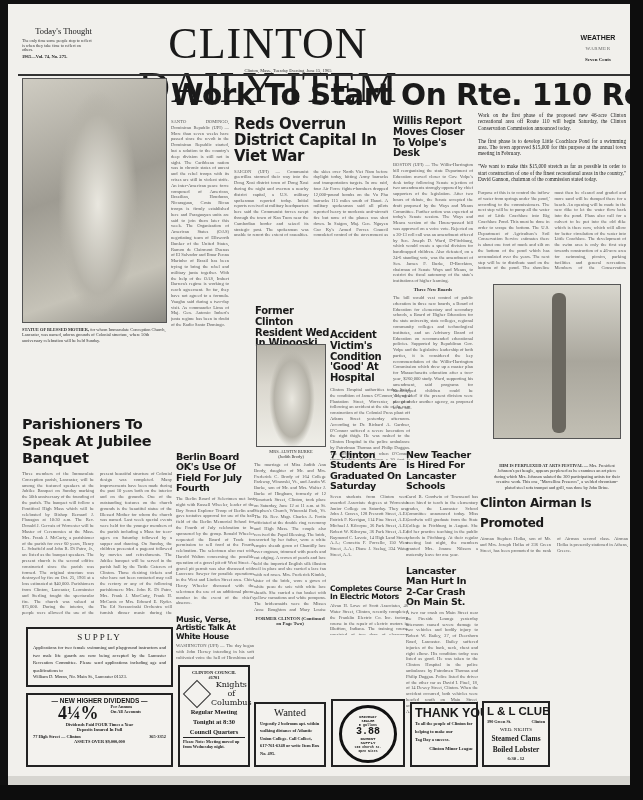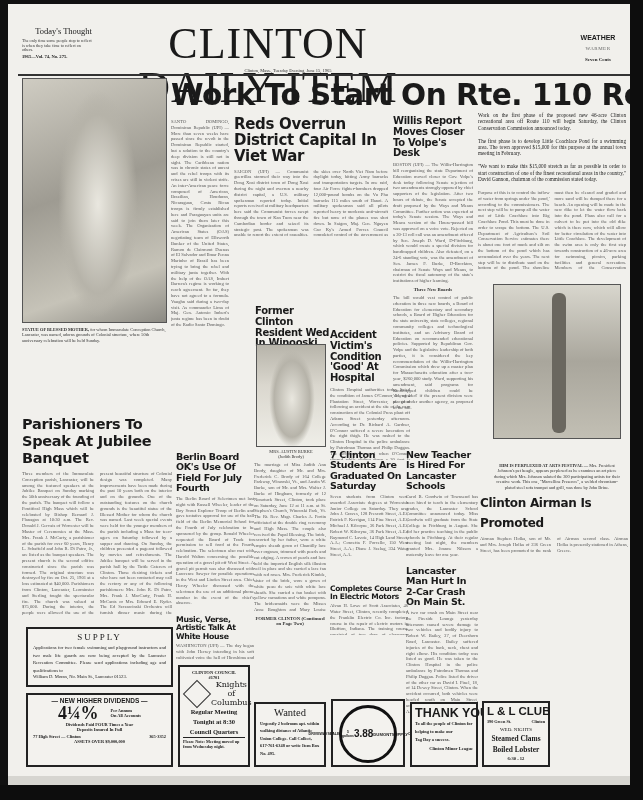--- a/index.html
+++ b/index.html
@@ -167,21 +167,21 @@
   </div>
 
   <div class="box" style="left:18px;top:623px;width:147px;height:60px;padding:3px 5px;">
     <div style="font-size:9px;letter-spacing:2px;">SUPPLY</div>
     <div style="font-size:4.6px;line-height:7.5px;text-align:justify;margin-top:2px;">Applications for two female swimming and playground instructors and two male life guards are now being accepted by the Lancaster Recreation Committee. Please send applications including age and qualifications to</div>
     <div style="font-size:4.6px;text-align:left;">William D. Moran, No. Main St., Lancaster 01523.</div>
   </div>
 
   <div class="box" style="left:18px;top:689px;width:147px;height:74px;padding:2px 5px;">
     <div style="font-size:6.5px;font-weight:bold;font-family:'Liberation Sans',sans-serif;">— NEW HIGHER DIVIDENDS —</div>
-    <div style="display:flex;align-items:center;justify-content:center;gap:12px;">
+    <div style="display:flex;align-items:flex-start;justify-content:center;gap:12px;">
       <div style="font-size:18px;font-weight:bold;line-height:18px;">4¼%</div>
       <div style="font-size:4.4px;text-align:left;font-weight:bold;">
         <div>Per Annum</div>
         <div>On All Accounts</div>
       </div>
     </div>
     <div style="font-size:4.4px;font-weight:bold;">Dividends Paid FOUR Times a Year</div>
     <div style="font-size:4.4px;font-weight:bold;">Deposits Insured In Full</div>
     <div style="display:flex;justify-content:space-between;font-size:4.4px;font-weight:bold;margin-top:2px;">
       <span>77 High Street — Clinton</span>
@@ -206,21 +206,21 @@
     <div style="font-size:6.5px;font-weight:bold;line-height:10px;border-bottom:1px solid #222;">Council Quarters</div>
     <div style="font-size:4.2px;font-weight:bold;text-align:left;margin-top:1px;">Please Note: Meeting moved up from Wednesday night.</div>
   </div>
 
   <div class="box" style="left:246px;top:698px;width:72px;height:65px;padding:3px 4px;">
     <div style="font-size:10.5px;">Wanted</div>
     <div style="font-size:4.4px;line-height:7.4px;text-align:left;font-weight:bold;margin-top:2px;">Urgently 2 bedroom apt. within walking distance of Atlantic Union College. Call Collect, 617-761-6348 or write Item Box No. 495.</div>
   </div>
 
   <div class="box" style="left:323px;top:695px;width:74px;height:68px;">
-    <div style="position:absolute;left:6px;top:4px;width:58px;height:58px;border:3px solid #111;border-radius:50%;display:flex;flex-direction:row;align-items:center;justify-content:center;font-family:Liberation Sans, sans-serif;font-weight:bold;">
+    <div style="position:absolute;left:6px;top:4px;width:58px;height:58px;border:3px solid #111;border-radius:50%;display:flex;flex-direction:column;align-items:center;justify-content:center;font-family:Liberation Mono, monospace;font-weight:bold;">
       <div style="font-size:3.6px;">DRIVEWAY</div>
       <div style="font-size:3.6px;">SEALER</div>
       <div style="font-size:3.4px;">5 gallons</div>
       <div style="font-size:10px;line-height:10px;">3.88</div>
       <div style="font-size:4.2px;">DUMONT</div>
       <div style="font-size:4.2px;">SUPPLY</div>
       <div style="font-size:3.2px;">166 Church St.</div>
       <div style="font-size:3.2px;">Open Nites</div>
     </div>
   </div>

